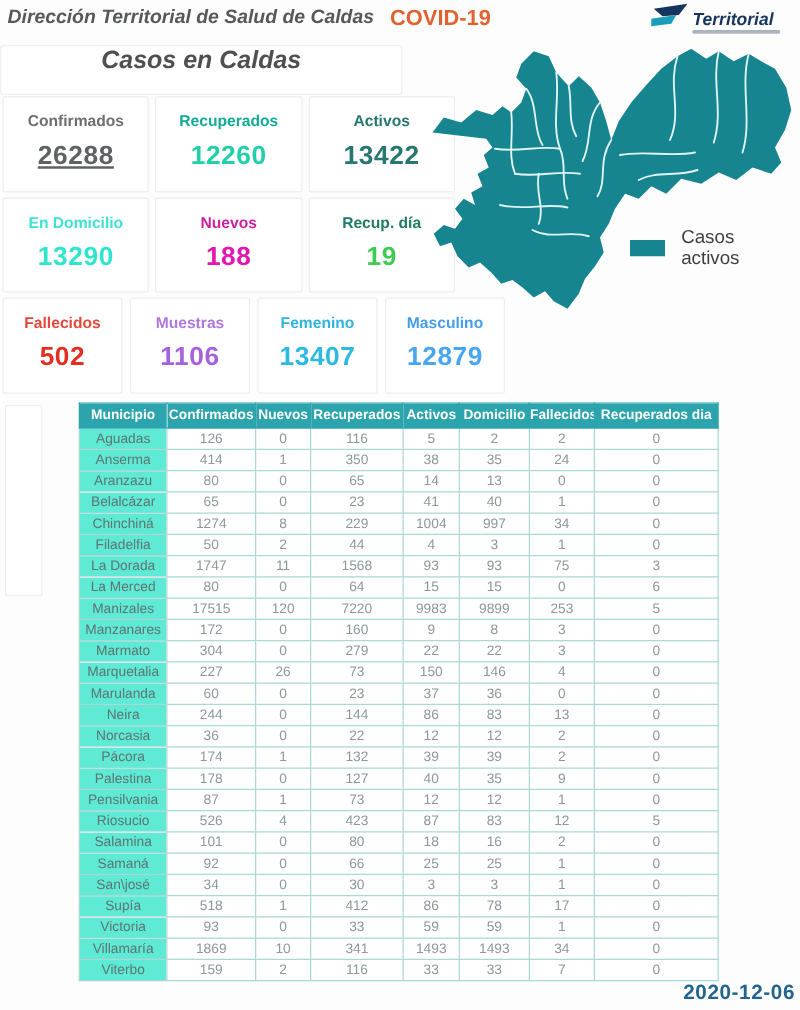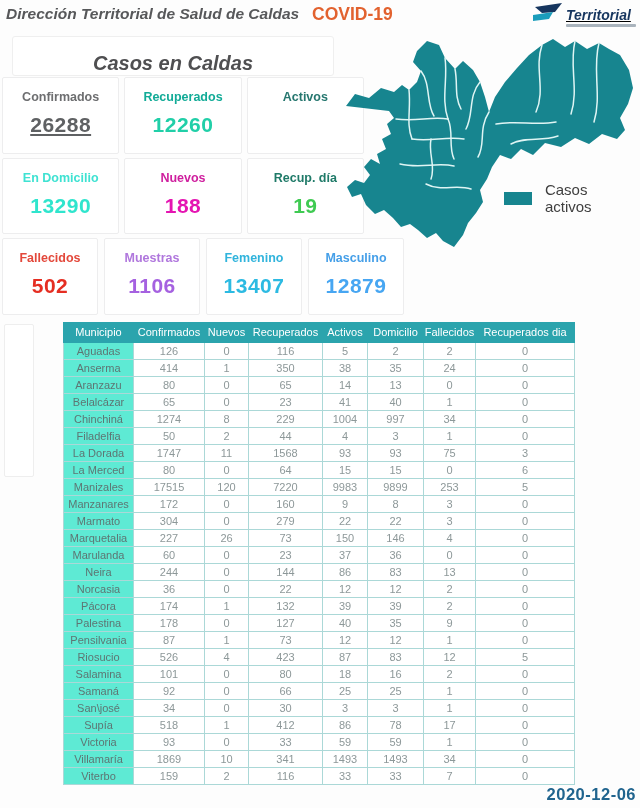--- a/index.html
+++ b/index.html
@@ -11,29 +11,29 @@
   }
   
   .app-title {
     position:absolute; left:6px; top:5px;
     font-size:15.5px; font-style:italic; font-weight:600; color:#57585a;
   }
   .covid-label {
     position:absolute; left:312px; top:4px;
     font-size:17.5px; font-weight:700; color:#e2622f;
   }
-  .logo { position:absolute; right:4px; top:2px; display:flex; align-items:flex-start; gap:3px;text-decoration:underline; }
+  .logo { position:absolute; right:16px; top:2px; display:flex; align-items:flex-start; gap:3px; }
   .logo-text-wrap { display:flex; flex-direction:column; margin-top:6px; }
   .logo-text { font-size:14px; font-style:italic; font-weight:700; color:#16355e; line-height:14px; }
   .logo-tagline { width:70px; height:3px; background:#aab4bd; margin-top:2px; border-radius:1px; }
   
   .title-card {
-    position:absolute; left:12px; top:36px; width:322px; height:40px;
+    position:absolute; left:0; top:36px; width:322px; height:40px;
     background:#fff; border:1px solid #efefef; border-radius:3px;
-    display:flex; align-items:flex-end; justify-content:center;
+    display:flex; align-items:flex-start; justify-content:center;
   }
   .title-card span { font-size:20px; font-style:italic; font-weight:700; color:#4f4f51; }
   
   .cards-row { position:absolute; display:flex; gap:5px; }
   .row-0 { left:2px; top:77px;  width:362px; height:77px; }
   .row-1 { left:2px; top:158px; width:362px; height:76px; }
   .row-2 { left:2px; top:238px; width:402px; height:77px; gap:6px; }
   .stat-card {
     flex:1 1 0; background:#fff; border:1px solid #ededee; border-radius:2px;
     text-align:center; padding-top:12px;
@@ -63,21 +63,21 @@
   .muni-table col.c4 { width:45px; }
   .muni-table col.c5 { width:56px; }
   .muni-table col.c6 { width:52px; }
   .muni-table col.c7 { width:99px; }
   .muni-table th, .muni-table td {
     border:1px solid #abd8d7; text-align:center; padding:0;
     height:16px; line-height:16px; white-space:nowrap; overflow:hidden;
     font-weight:400; background:#fff;
   }
   .muni-table thead th {
-    background: var(--table-header-bg, #2ba4ad); color:#fff; font-weight:400;
+    background: var(--table-header-bg, #2ba4ad); color:#fff; font-weight:700;
     height:19px; line-height:19px; border-color:var(--table-header-bg, #2ba4ad);
   }
   .muni-table tbody th {
     background:#5eead4; color:#5e7573;
   }
   
   .footer-date {
     position:absolute; right:4px; top:785px;
     font-size:16.5px; font-weight:700; color:#20648e; letter-spacing:0.5px;margin-left:28px;
   }
@@ -110,20 +110,21 @@
       <div class="stat-card">
         <div class="stat-label" style="color: rgb(109, 110, 112);">Confirmados</div>
         <div class="stat-value" style="color: rgb(95, 97, 99); text-decoration: underline;">26288</div>
       </div>
       <div class="stat-card">
         <div class="stat-label" style="color: rgb(18, 171, 151);">Recuperados</div>
         <div class="stat-value" style="color: rgb(33, 207, 168);">12260</div>
       </div>
       <div class="stat-card">
         <div class="stat-label" style="color: rgb(38, 119, 111);">Activos</div>
+        <div class="stat-value" style="color: rgb(38, 119, 111);">13422</div>
       </div>
     </div>
   <div class="cards-row row-1">
       <div class="stat-card">
         <div class="stat-label" style="color: rgb(63, 226, 210);">En Domicilio</div>
         <div class="stat-value" style="color: rgb(47, 229, 205);">13290</div>
       </div>
       <div class="stat-card">
         <div class="stat-label" style="color: rgb(207, 31, 158);">Nuevos</div>
         <div class="stat-value" style="color: rgb(229, 21, 178);">188</div>

